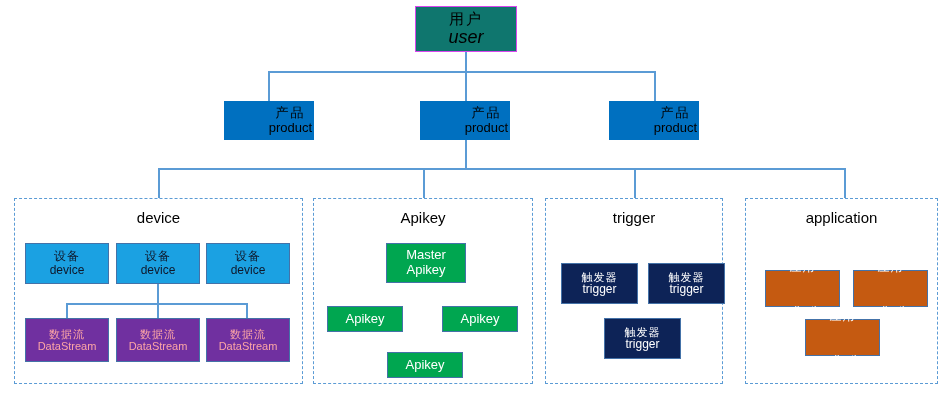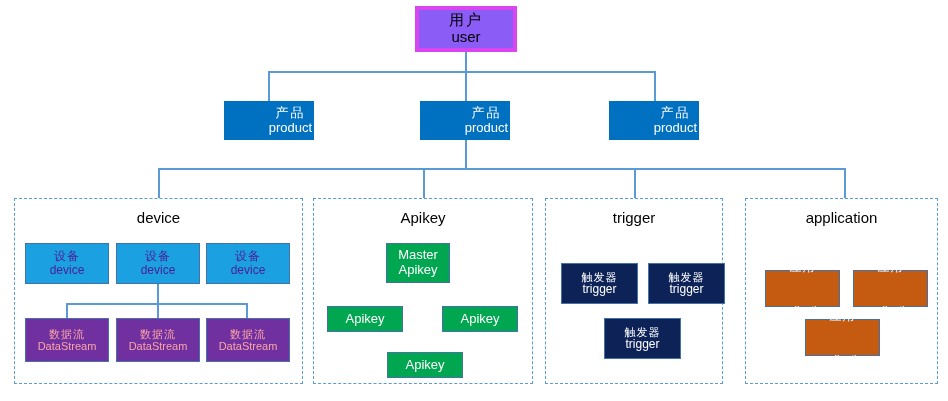--- a/index.html
+++ b/index.html
@@ -35,40 +35,40 @@
     justify-content: center;
     text-align: center;
     line-height: 1.12;
     border: 1px solid #4472A8;
     z-index: 3;
   }
   .node .cn { display: block; }
   .node .en { display: block; }
 
   .node-user {
-    background: #8b5cf6;
-    border: 4px solid #d946ef;
+    background: #0f766e;
+    border: 1px solid #d946ef;
     color: #000000;
   }
   .node-user .cn { font-size: 15px; letter-spacing: 2px; }
-  .node-user .en { font-size: 15px; }
+  .node-user .en { font-size: 18px; font-style: italic; }
 
   .node-product {
     background: #0070C0;
     border: 1px solid #0070C0;
-    color: #ffffff;
+    color: #000000;
     padding-left: 43px;
   }
   .node-product .cn { font-size: 13px; letter-spacing: 2px; }
   .node-product .en { font-size: 13px; }
 
   .node-device {
     background: #1BA1E2;
     border: 1px solid #4472A8;
-    color: #4c1d95;
+    color: #0f172a;
   }
   .node-device .cn { font-size: 12px; letter-spacing: 1px; }
   .node-device .en { font-size: 12px; }
 
   .node-datastream {
     background: #7030A0;
     border: 1px solid #4472A8;
     color: #fca5a5;
   }
   .node-datastream .cn { font-size: 11px; letter-spacing: 1px; }
@@ -183,21 +183,21 @@
     <span class="en">DataStream</span>
   </div>
   <div class="node node-datastream" style="left:206px; top:318px; width:84px; height:44px;">
     <span class="cn">数据流</span>
     <span class="en">DataStream</span>
   </div>
 
   <div class="panel" style="left:313px; top:198px; width:220px; height:186px;"></div>
   <div class="panel-title" style="left:313px; top:209px; width:220px;">Apikey</div>
 
-  <div class="node node-apikey" style="left:386px; top:243px; width:64px; height:40px;">
+  <div class="node node-apikey" style="left:386px; top:243px; width:80px; height:40px;">
     <span class="en">Master</span>
     <span class="en">Apikey</span>
   </div>
   <div class="node node-apikey" style="left:327px; top:306px; width:76px; height:26px;">
     <span class="en">Apikey</span>
   </div>
   <div class="node node-apikey" style="left:442px; top:306px; width:76px; height:26px;">
     <span class="en">Apikey</span>
   </div>
   <div class="node node-apikey" style="left:387px; top:352px; width:76px; height:26px;">

